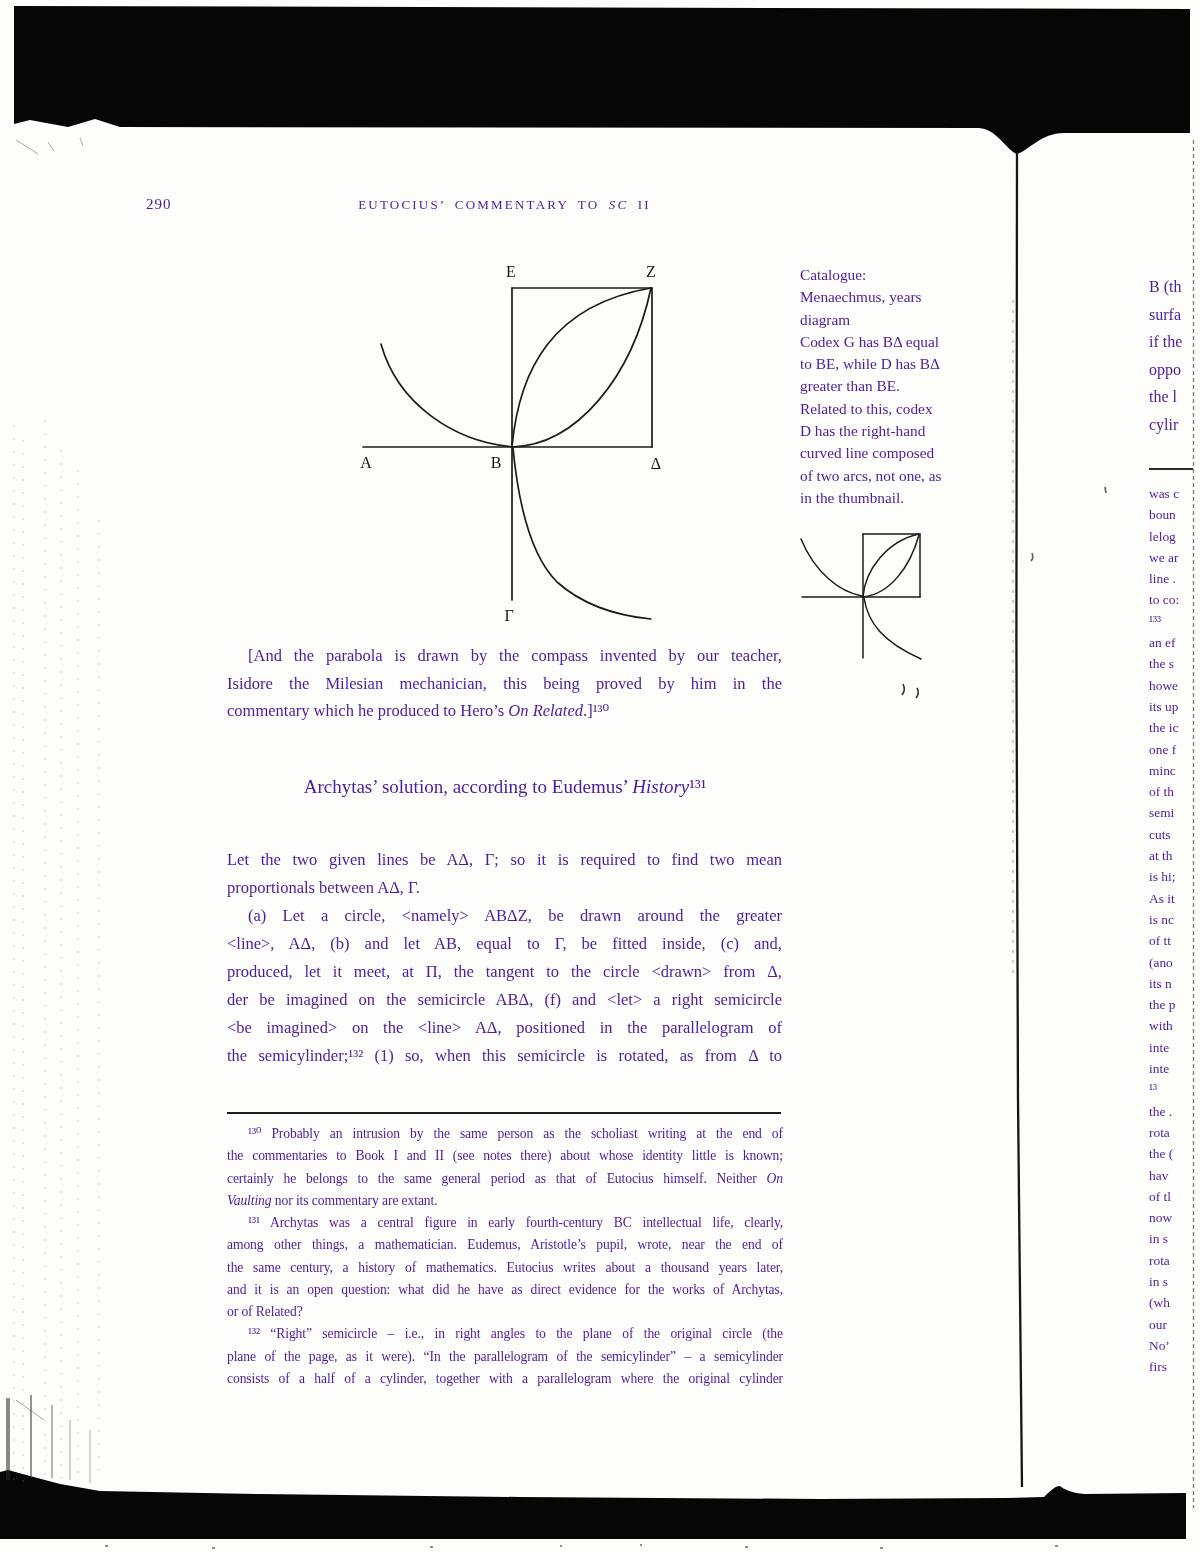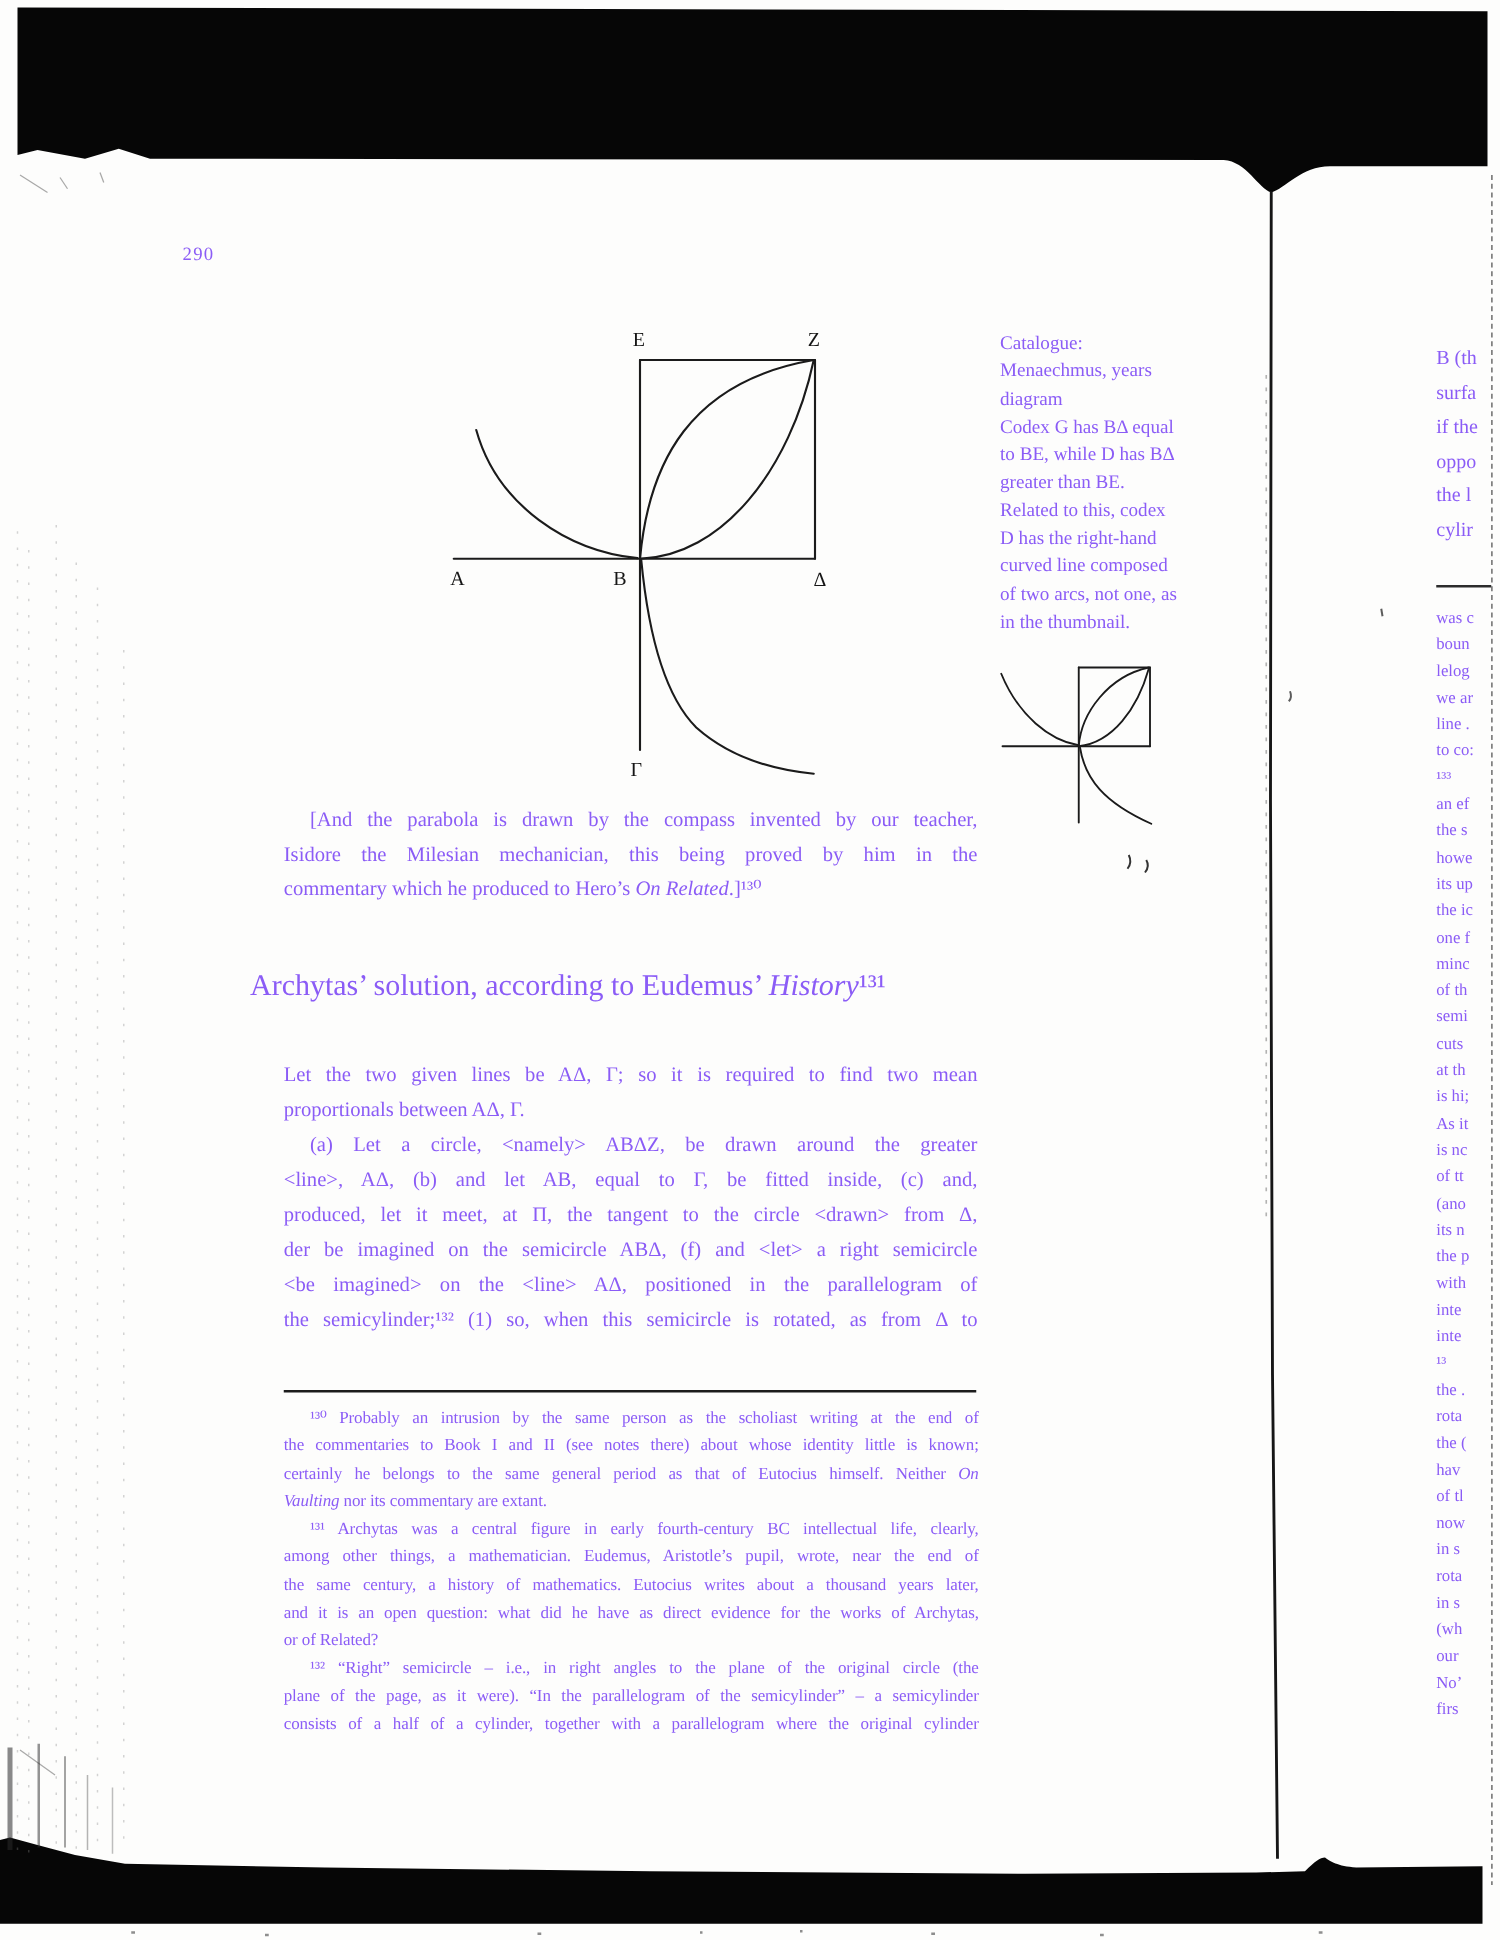--- a/index.html
+++ b/index.html
@@ -1,29 +1,29 @@
 <!DOCTYPE html>
 <html><head>
 <meta charset="utf-8">
 <style>
   html,body{margin:0;padding:0;background:#ffffff;}
   #page{
     position:relative;width:1200px;height:1552px;overflow:hidden;
-    background:#fdfdfc;color:#8b5cf6;
+    background:#fdfdfc;color:#4c1d95;
     font-family:"Liberation Serif","DejaVu Serif",serif;
   }
   .col{position:absolute;}
   .just{text-align:justify;text-align-last:justify;}
   .ind{text-indent:21px;}
   #pagenum{top:196px;left:146px;font-size:15px;letter-spacing:1px;}
   #runhead{top:197px;left:227px;width:555px;text-align:center;
            font-size:13px;letter-spacing:2.2px;word-spacing:4px;}
   #catalogue{top:264px;left:800px;width:185px;font-size:15.3px;line-height:22.3px;}
   #scholion{top:642px;left:227px;width:555px;font-size:16.5px;line-height:27.7px;}
-  #heading{top:776px;left:200px;width:610px;font-size:24px;}
+  #heading{top:776px;left:200px;width:610px;text-align:center;font-size:19px;}
   #bodytext{top:846px;left:227px;width:555px;font-size:16.5px;line-height:28px;}
   #fnrule{top:1112px;left:227px;width:554px;height:2px;background:#1c1c1c;}
   #footnotes{top:1123px;left:227px;width:556px;font-size:13.6px;line-height:22.25px;letter-spacing:-0.1px;}
   #facingmain{top:273px;left:1149px;width:60px;font-size:16px;line-height:27.6px;}
   #facingrule{top:468px;left:1149px;width:44px;height:2px;background:#2c2c2c;}
   #facingnotes{top:483px;left:1149px;width:60px;font-size:13.4px;line-height:21.3px;}
   svg{display:block;}
 </style>
 </head>
 <body>
@@ -72,20 +72,21 @@
       <rect x="430" y="1546" width="3" height="2"></rect>
         <rect x="560" y="1545" width="2" height="2"></rect>
       <rect x="745" y="1546" width="3" height="2"></rect>
         <rect x="880" y="1547" width="3" height="2"></rect>
       <rect x="1055" y="1545" width="3" height="2"></rect>
         <rect x="640" y="1544" width="2" height="2"></rect>
     </g>
   </svg>
 
   <div id="pagenum" class="col">290</div>
+  <div id="runhead" class="col">EUTOCIUS’ COMMENTARY TO <i>SC</i> II</div>
 
   <svg class="col" style="left:280px;top:255px" width="480" height="410" viewBox="0 0 480 410">
     <g stroke="#1b1b1b" stroke-width="1.7" fill="none" stroke-linecap="round">
       <path d="M232,33 H372"></path>
       <path d="M232,33 V345"></path>
       <path d="M372,33 V192"></path>
       <path d="M83,192 H372"></path>
       <path d="M101,89 C118,150 175,186 230,191.5"></path>
       <path d="M232,192 C239,115 272,50 371,33"></path>
       <path d="M232,192 C297,190 352,122 371,33"></path>

